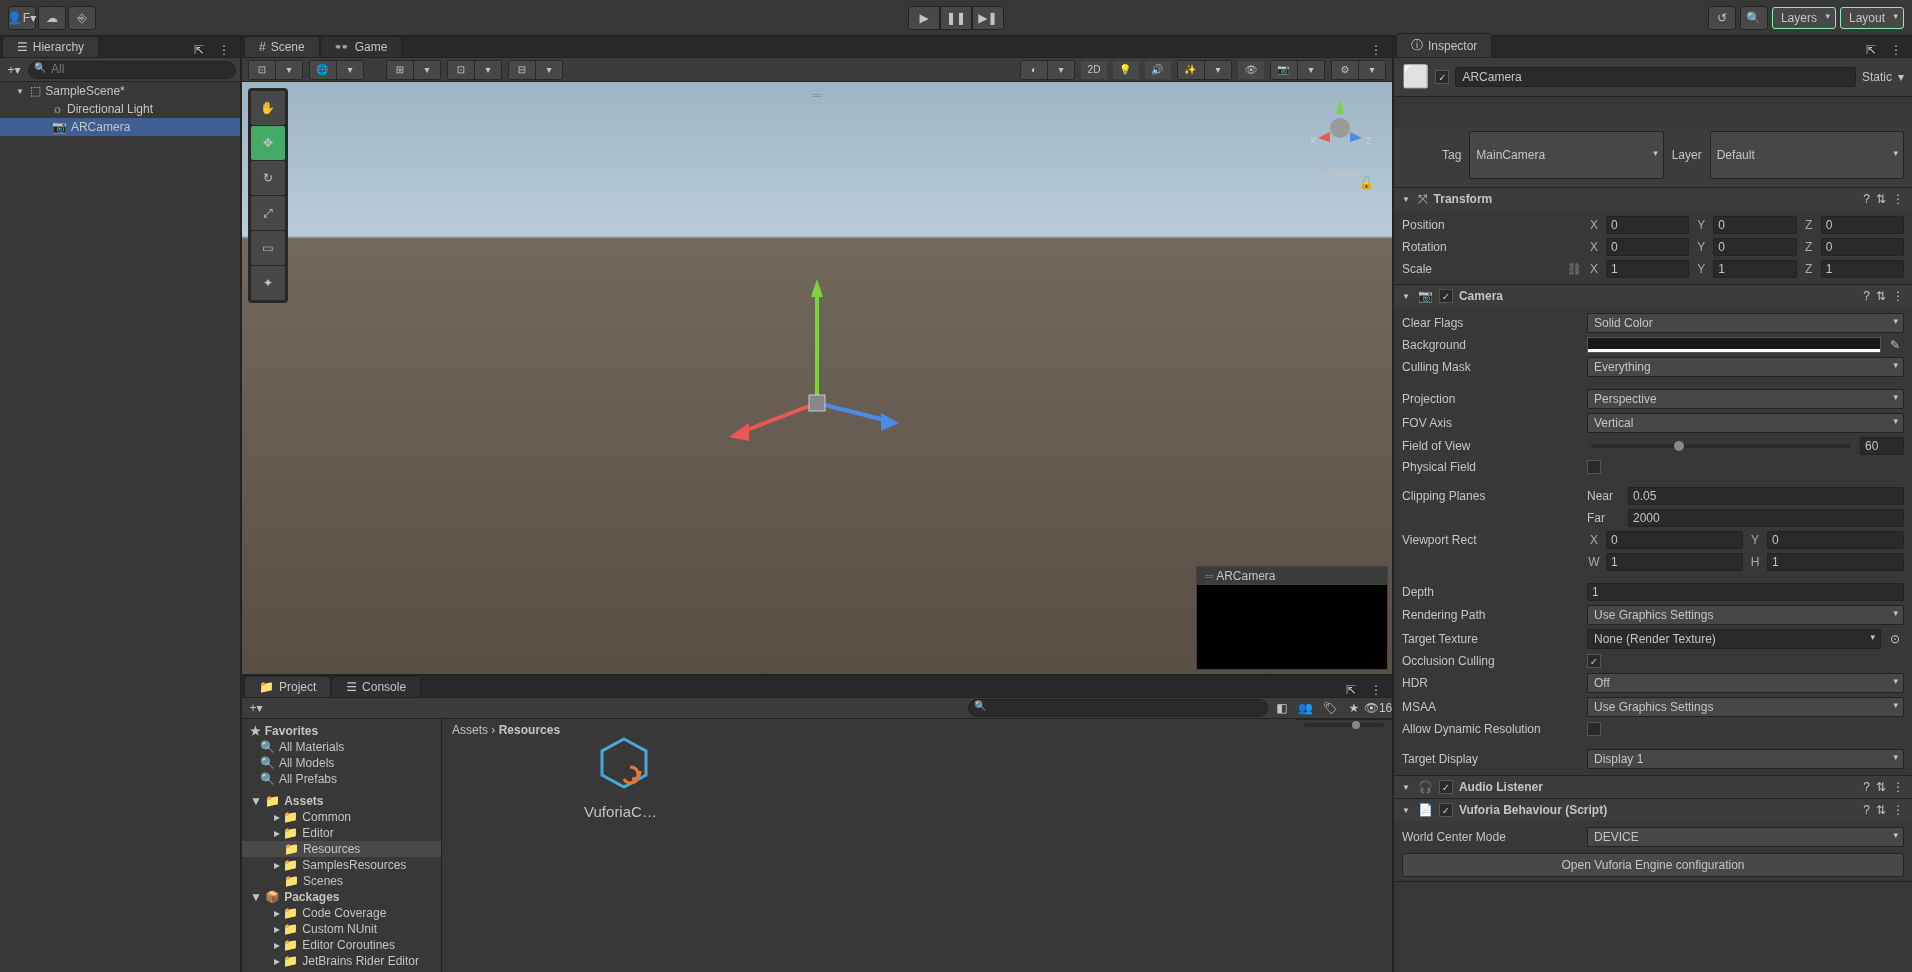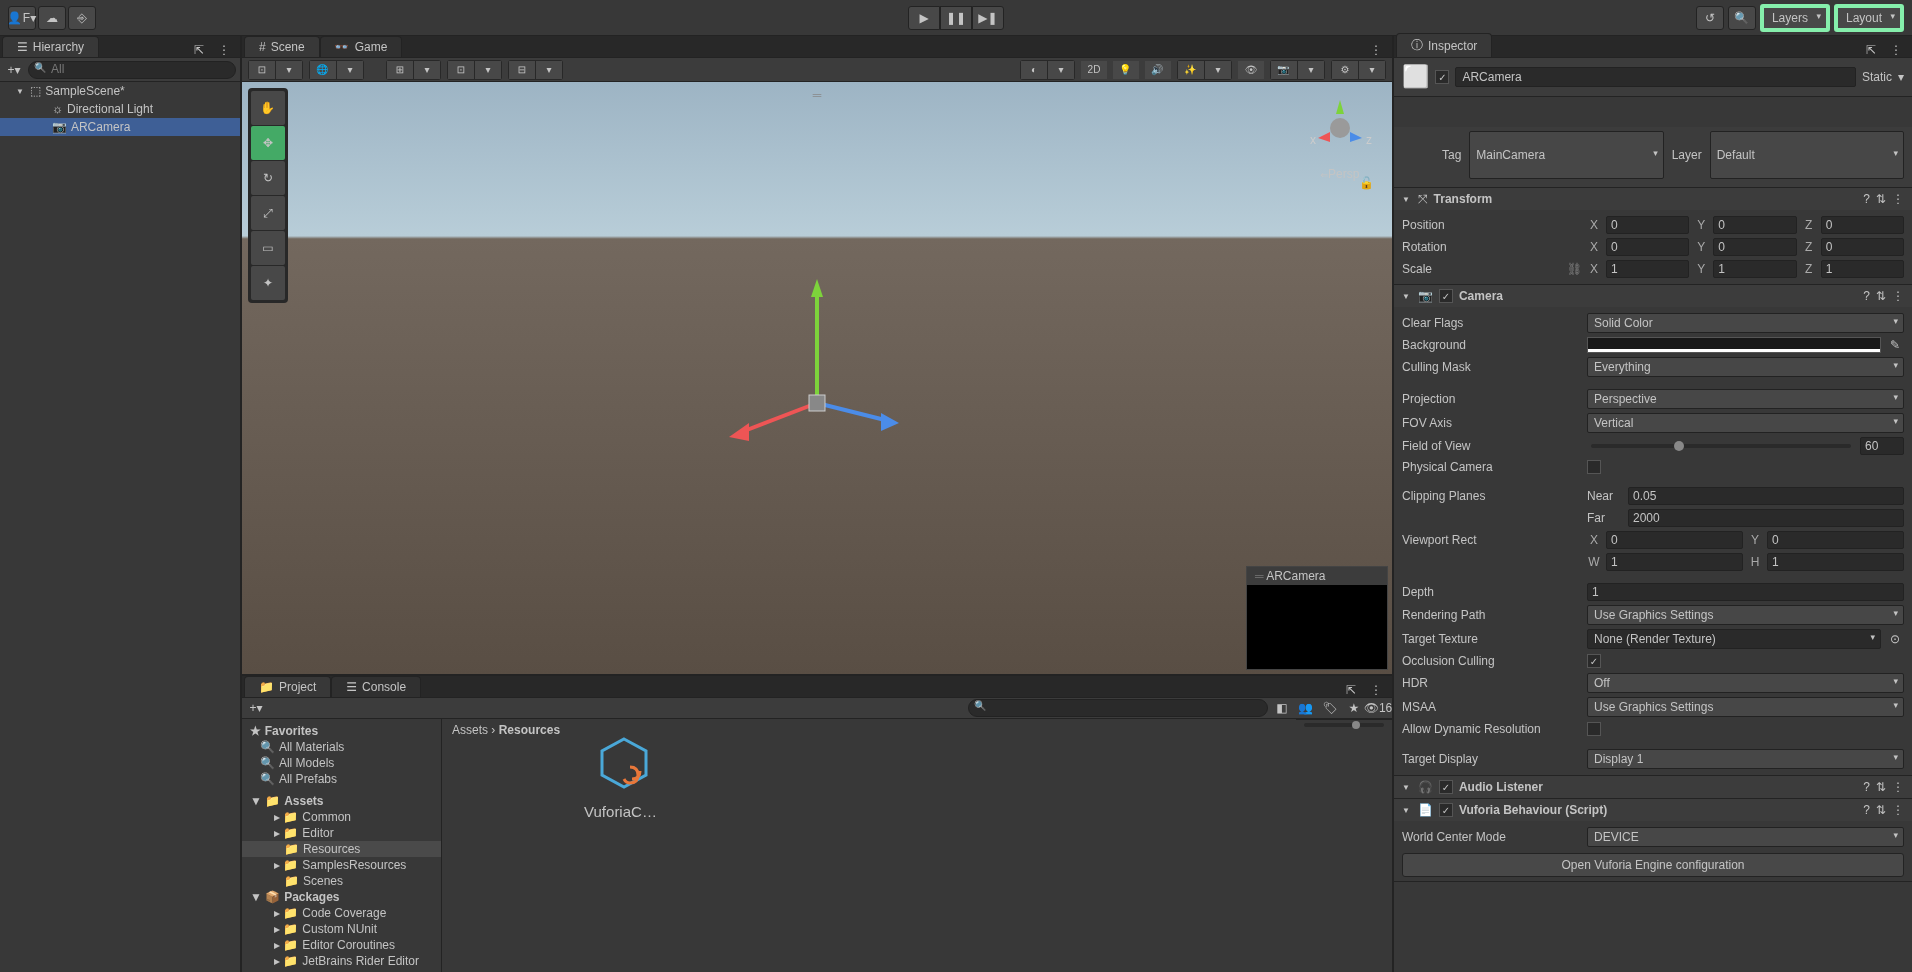--- a/index.html
+++ b/index.html
@@ -5,21 +5,21 @@
 * { margin: 0; padding: 0; box-sizing: border-box; font-family: "Segoe UI", Arial, sans-serif; font-size: 12px; color: #c4c4c4; user-select: none; }
 body { background: #383838; overflow: hidden; width: 1912px; height: 972px; }
 .top-bar { height: 36px; background: #383838; display: flex; align-items: center; padding: 0 8px; border-bottom: 1px solid #232323; }
 .top-bar-left { display: flex; gap: 2px; align-items: center; }
 .top-bar-center { position: absolute; left: 50%; transform: translateX(-50%); display: flex; gap: 0; }
 .top-bar-right { margin-left: auto; display: flex; gap: 4px; align-items: center; }
 .icon-btn { width: 28px; height: 24px; background: #484848; border: 1px solid #232323; display: flex; align-items: center; justify-content: center; cursor: pointer; border-radius: 3px; }
 .play-btn { width: 32px; height: 24px; background: #484848; border: 1px solid #232323; display: flex; align-items: center; justify-content: center; cursor: pointer; }
 .play-btn:first-child { border-radius: 3px 0 0 3px; }
 .play-btn:last-child { border-radius: 0 3px 3px 0; }
-.dropdown { background: #484848; border: 4px solid #86efac; padding: 3px 18px 3px 8px; border-radius: 3px; position: relative; cursor: pointer; }
+.dropdown { background: #484848; border: 1px solid #86efac; padding: 3px 18px 3px 8px; border-radius: 3px; position: relative; cursor: pointer; }
 .dropdown::after { content: "▾"; position: absolute; right: 5px; font-size: 9px; }
 .main-layout { display: flex; height: calc(100% - 36px); }
 .left-col { width: 242px; display: flex; flex-direction: column; border-right: 2px solid #232323; }
 .center-col { flex: 1; display: flex; flex-direction: column; }
 .right-col { width: 520px; border-left: 2px solid #232323; display: flex; flex-direction: column; }
 .panel-tab-bar { height: 22px; background: #282828; display: flex; align-items: flex-end; border-bottom: 1px solid #232323; padding-left: 2px; }
 .panel-tab { background: #383838; padding: 3px 14px; border-radius: 4px 4px 0 0; display: flex; align-items: center; gap: 5px; border: 1px solid #232323; border-bottom: none; font-size: 12px; }
 .panel-tab.inactive { background: #303030; }
 .panel-tab-right { margin-left: auto; display: flex; gap: 2px; padding-right: 4px; align-items: center; }
 .tab-dots { padding: 0 6px; cursor: pointer; }
@@ -33,21 +33,21 @@
 .tree-item.child { padding-left: 52px; }
 .foldout { font-size: 8px; width: 10px; display: inline-block; }
 .scene-area { flex: 1; display: flex; position: relative; background: #383838; }
 .scene-toolbar { height: 24px; background: #3c3c3c; display: flex; align-items: center; padding: 0 6px; gap: 6px; border-bottom: 1px solid #232323; }
 .tool-group { display: flex; gap: 1px; background: #282828; padding: 1px; border-radius: 3px; }
 .tool-btn { width: 26px; height: 18px; background: #484848; display: flex; align-items: center; justify-content: center; cursor: pointer; font-size: 10px; }
 .scene-viewport { flex: 1; background: linear-gradient(180deg, #9db4c4 0%, #b8cdd8 26%, #73685e 26.5%, #594e44 100%); position: relative; overflow: hidden; }
 .vertical-tools { position: absolute; left: 6px; top: 6px; display: flex; flex-direction: column; gap: 1px; background: #282828; padding: 3px; border-radius: 4px; }
 .vtool { width: 34px; height: 34px; background: #484848; display: flex; align-items: center; justify-content: center; cursor: pointer; border-radius: 2px; }
 .vtool.active { background: #4a6; }
-.camera-preview { position: absolute; right: 4px; bottom: 4px; width: 142px; height: 104px; background: #222; border: 1px solid #444; margin-left: 6px; }
+.camera-preview { position: absolute; right: 4px; bottom: 4px; width: 192px; height: 104px; background: #222; border: 1px solid #444; margin-left: 6px; }
 .camera-preview-header { background: #3c3c3c; padding: 2px 8px; font-size: 11px; color: #aaa; }
 .camera-preview-view { flex: 1; background: #000; height: 84px; }
 .project-panel { height: 298px; border-top: 2px solid #232323; display: flex; flex-direction: column; }
 .project-body { flex: 1; display: flex; background: #383838; }
 .project-tree { width: 200px; border-right: 1px solid #232323; overflow: auto; padding: 4px 0; }
 .proj-item { padding: 1px 4px 1px 14px; display: flex; align-items: center; gap: 4px; cursor: pointer; font-size: 12px; }
 .proj-item.selected { background: #4a4a4a; }
 .proj-item.header { font-weight: bold; padding-left: 8px; }
 .proj-item.l1 { padding-left: 18px; }
 .proj-item.l2 { padding-left: 32px; }
@@ -412,21 +412,21 @@
               <div class="prop-select"><span>Vertical</span></div>
             </div>
           <div class="prop-row">
               <span class="prop-label">Field of View</span>
               <div class="slider">
                 <div class="slider-thumb" style="left:32%"></div>
               </div>
               <input class="prop-input" style="flex: 0 0 44px;" value="60">
             </div>
           <div class="prop-row">
-              <span class="prop-label">Physical Camera</span>
+              <span class="prop-label">Physical Field</span>
               <div class="checkbox"></div>
             </div>
           <div style="height:8px"></div>
           <div class="prop-row">
               <span class="prop-label">Clipping Planes</span>
               <span style="width:36px">Near</span>
               <input class="prop-input" value="0.05" style="">
             </div>
           <div class="prop-row">
               <span class="prop-label"></span>

